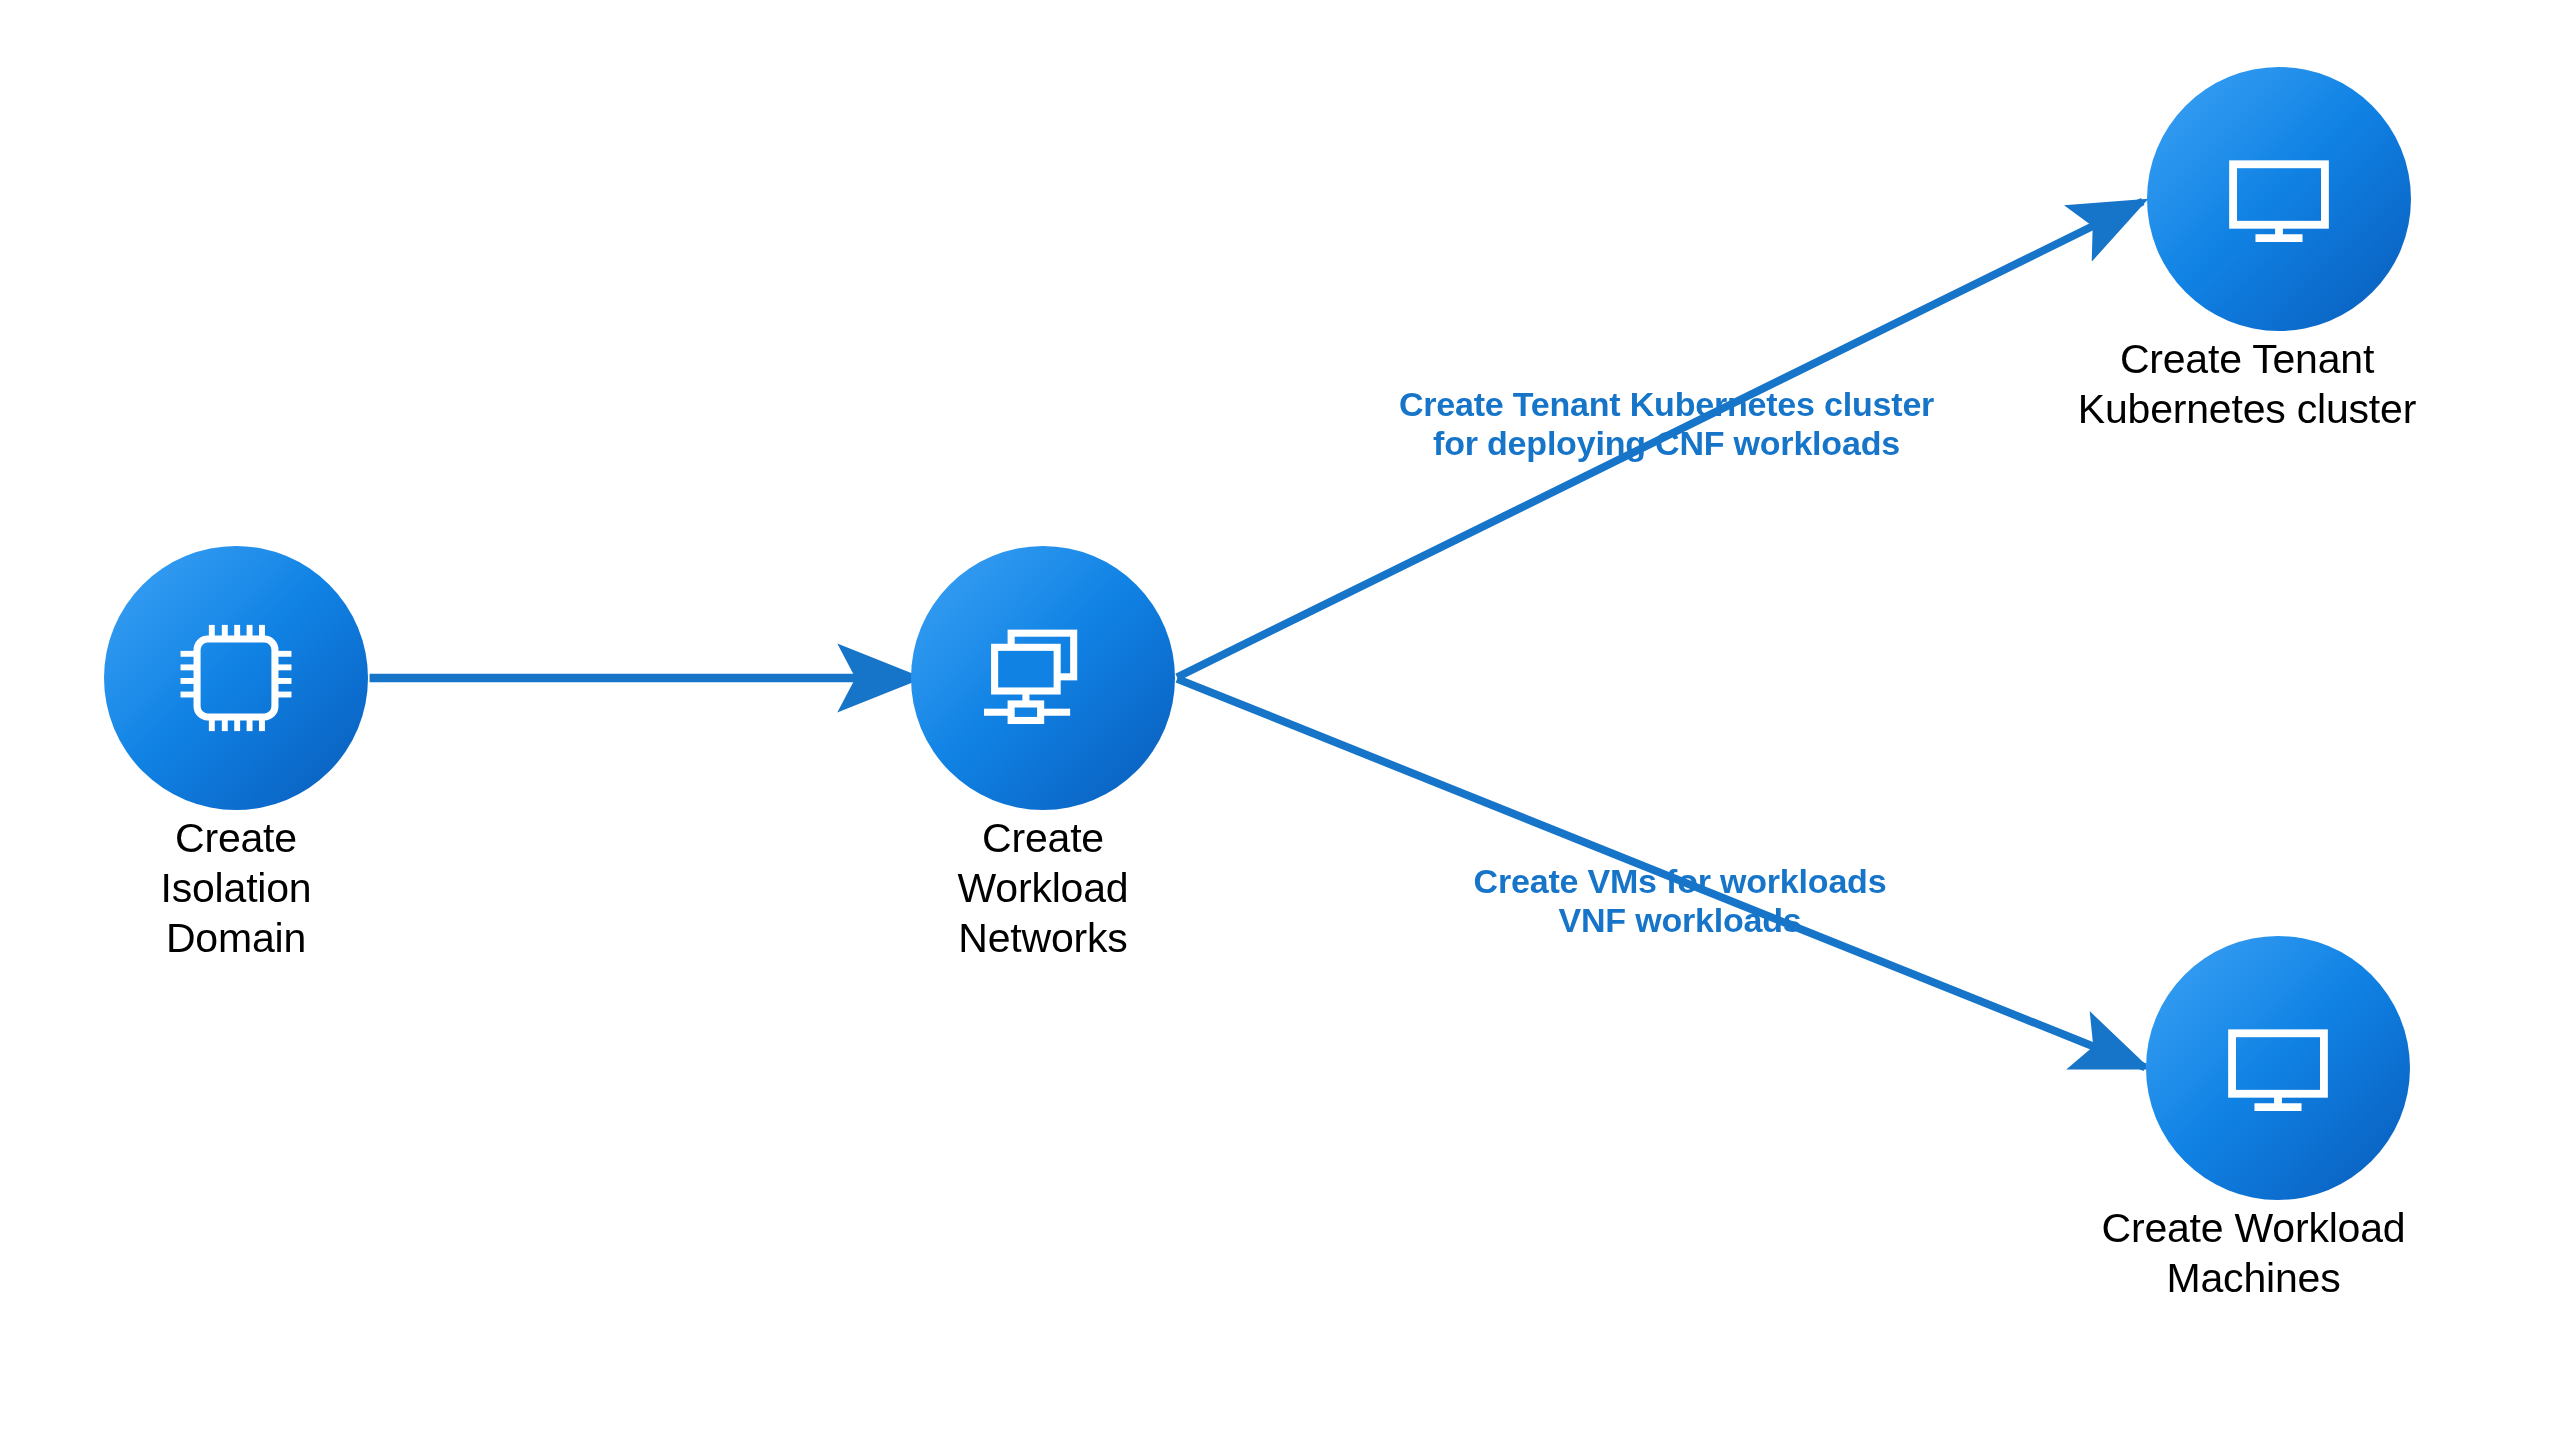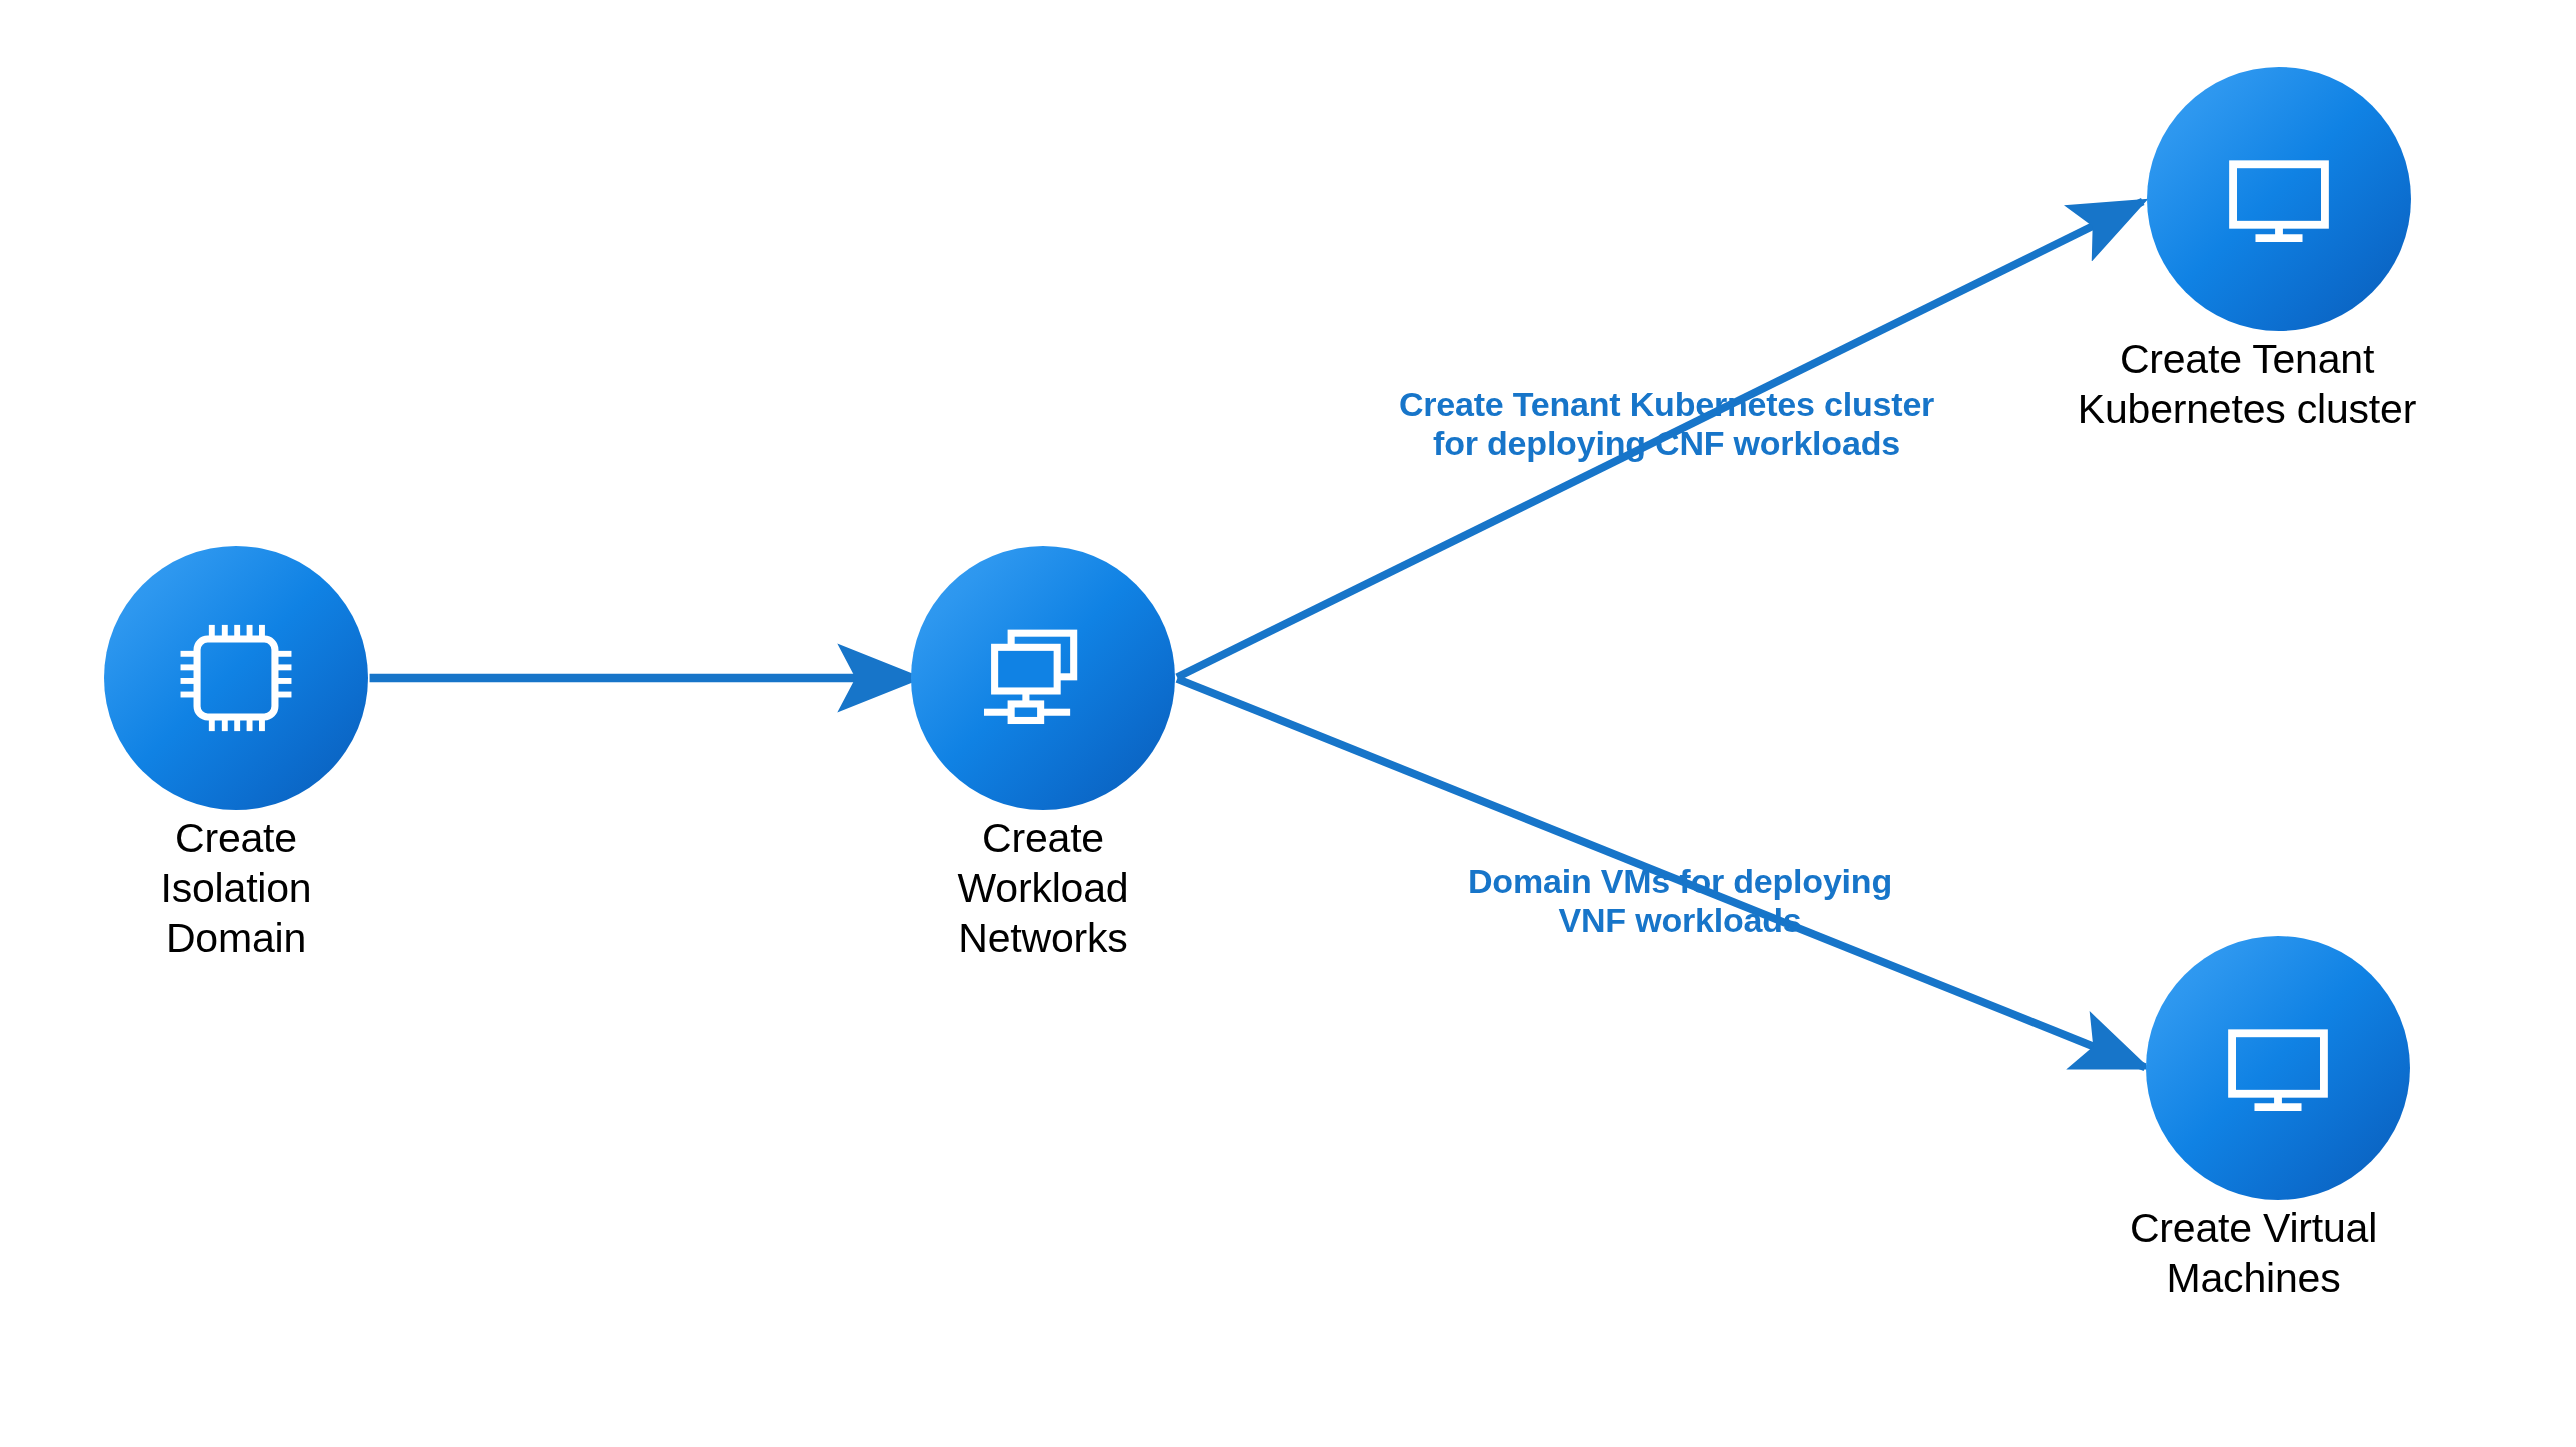--- a/index.html
+++ b/index.html
@@ -174,24 +174,24 @@
   <div class="node" id="node-virtual-machines">
     <div class="node-circle">
       <svg class="node-icon monitor" viewBox="0 0 100 100" xmlns="http://www.w3.org/2000/svg">
         <g fill="none" stroke="#ffffff" stroke-width="7">
           <rect x="9" y="19" width="82" height="54"></rect>
           <line x1="50" y1="73" x2="50" y2="85"></line>
           <line x1="29" y1="85" x2="71" y2="85"></line>
         </g>
       </svg>
     </div>
-    <div class="node-label" style="width:362px;margin-left:-49px;">Create Virtual
+    <div class="node-label" style="width:362px;margin-left:-49px;">Create Workload
 Machines</div>
   </div>
 
   <div class="edge-label" id="label-cnf">Create Tenant Kubernetes cluster
 for deploying CNF workloads</div>
 
-  <div class="edge-label" id="label-vnf">Domain VMs for deploying
+  <div class="edge-label" id="label-vnf">Create VMs for workloads
 VNF workloads</div>
 
 </div>
 
 
 </body></html>

